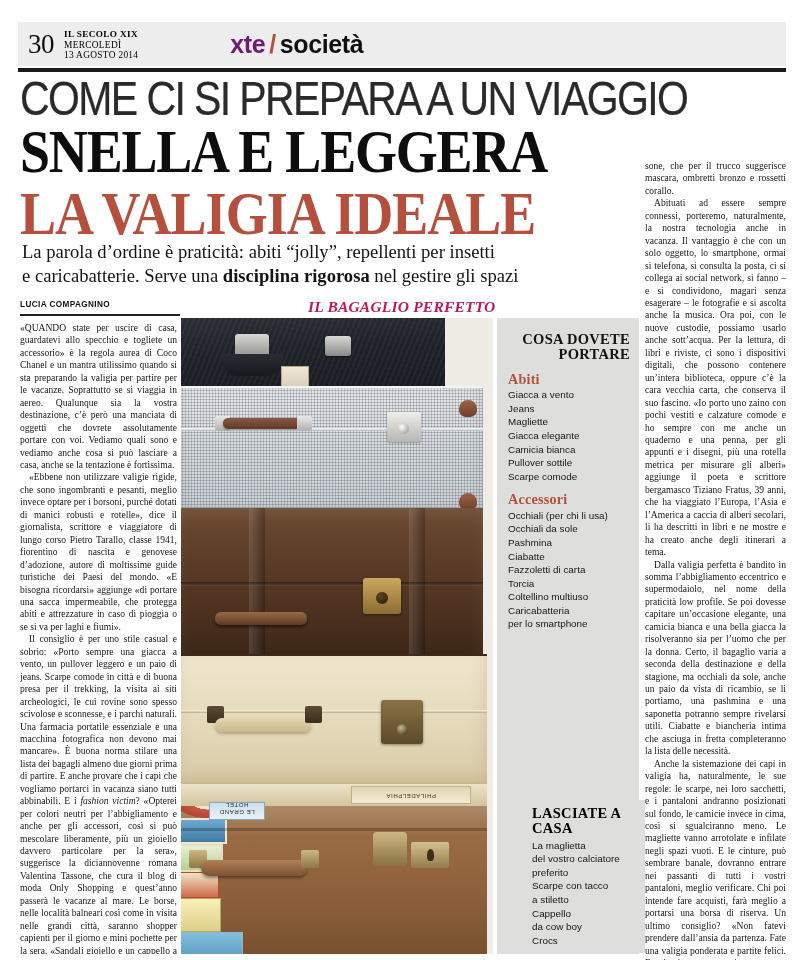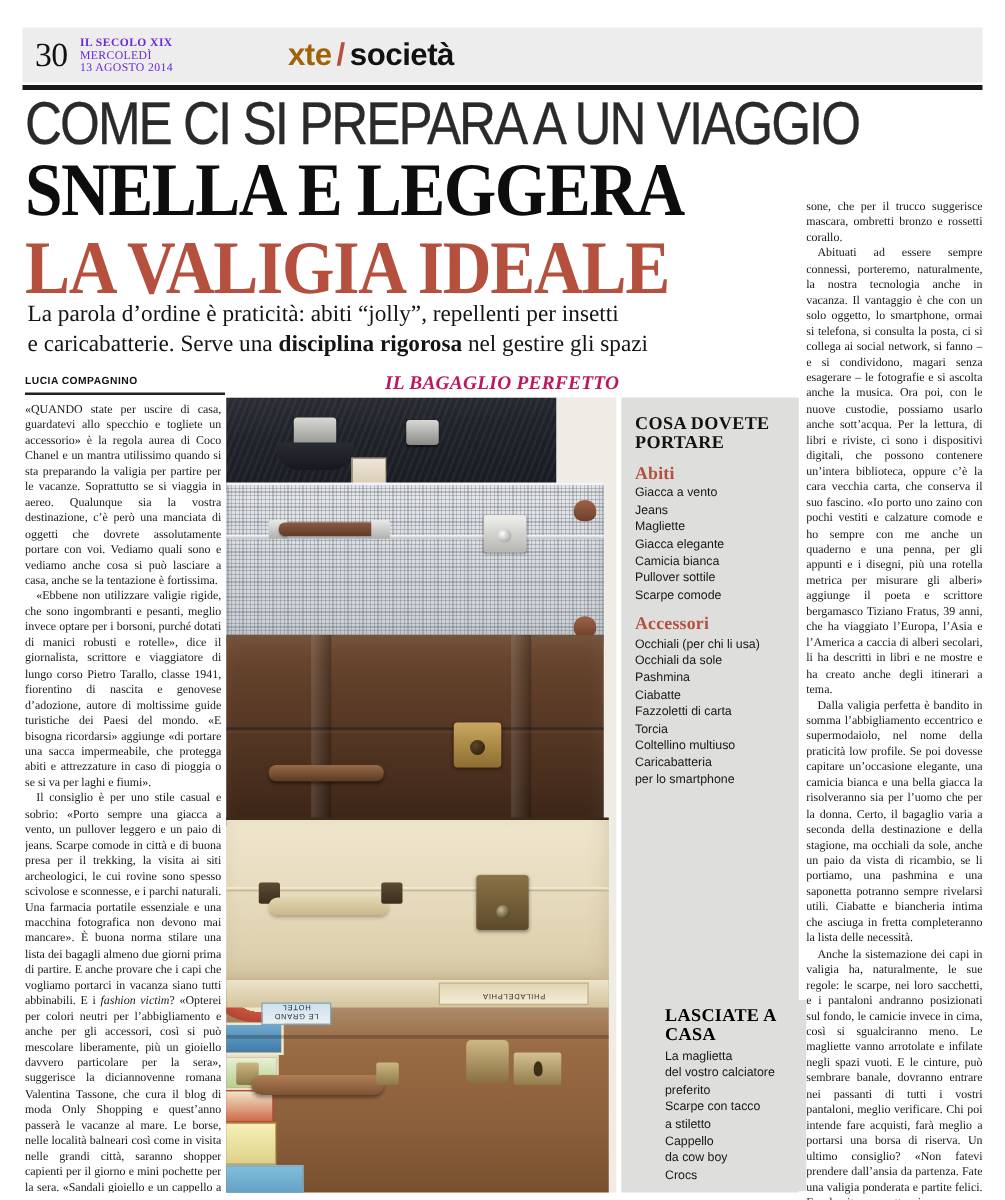--- a/index.html
+++ b/index.html
@@ -38,21 +38,21 @@
     font-size: 27px;
     letter-spacing: -0.5px;
     color: #111;
     padding-left: 10px;
     padding-right: 10px;
     line-height: 1;
   }
   .mast-dates {
     font-family: "Liberation Serif", serif;
     line-height: 1.12;
-    color: #6d28d9;
+    color: #000000;
     padding-top: 2px;
   }
   .mast-brand {
     font-size: 9.2px;
     font-weight: bold;
     letter-spacing: 0.4px;
   }
   .mast-day, .mast-date {
     font-size: 9.4px;
     letter-spacing: 0.3px;
@@ -61,21 +61,21 @@
     margin-left: 92px;
     font-family: "Liberation Sans", sans-serif;
     font-weight: bold;
     font-size: 25px;
     letter-spacing: -0.4px;
     line-height: 1;
     display: flex;
     align-items: baseline;
     gap: 4px;
   }
-  .sec-xte { color: #a16207; }
+  .sec-xte { color: #701a75; }
   .sec-slash { color: #b5503f; }
   .sec-name { color: #111; }
   .mast-rule {
     position: absolute;
     left: 18px;
     top: 68px;
     width: 768px;
     height: 4px;
     background: #1a1a1a;
   }
@@ -466,20 +466,21 @@
     overflow: hidden;
   }
   .sb-title {
     font-family: "Liberation Serif", serif;
     font-weight: bold;
     font-size: 14.5px;
     line-height: 1.06;
     letter-spacing: 0.3px;
     color: #121212;
     margin-bottom: 9px;
+    text-align: right;
   }
   .sb-group { margin-bottom: 9px; }
   .sb-head {
     font-family: "Liberation Serif", serif;
     font-weight: bold;
     font-size: 14.2px;
     line-height: 1.1;
     color: #b5503f;
     margin-bottom: 1px;
     letter-spacing: 0.2px;

